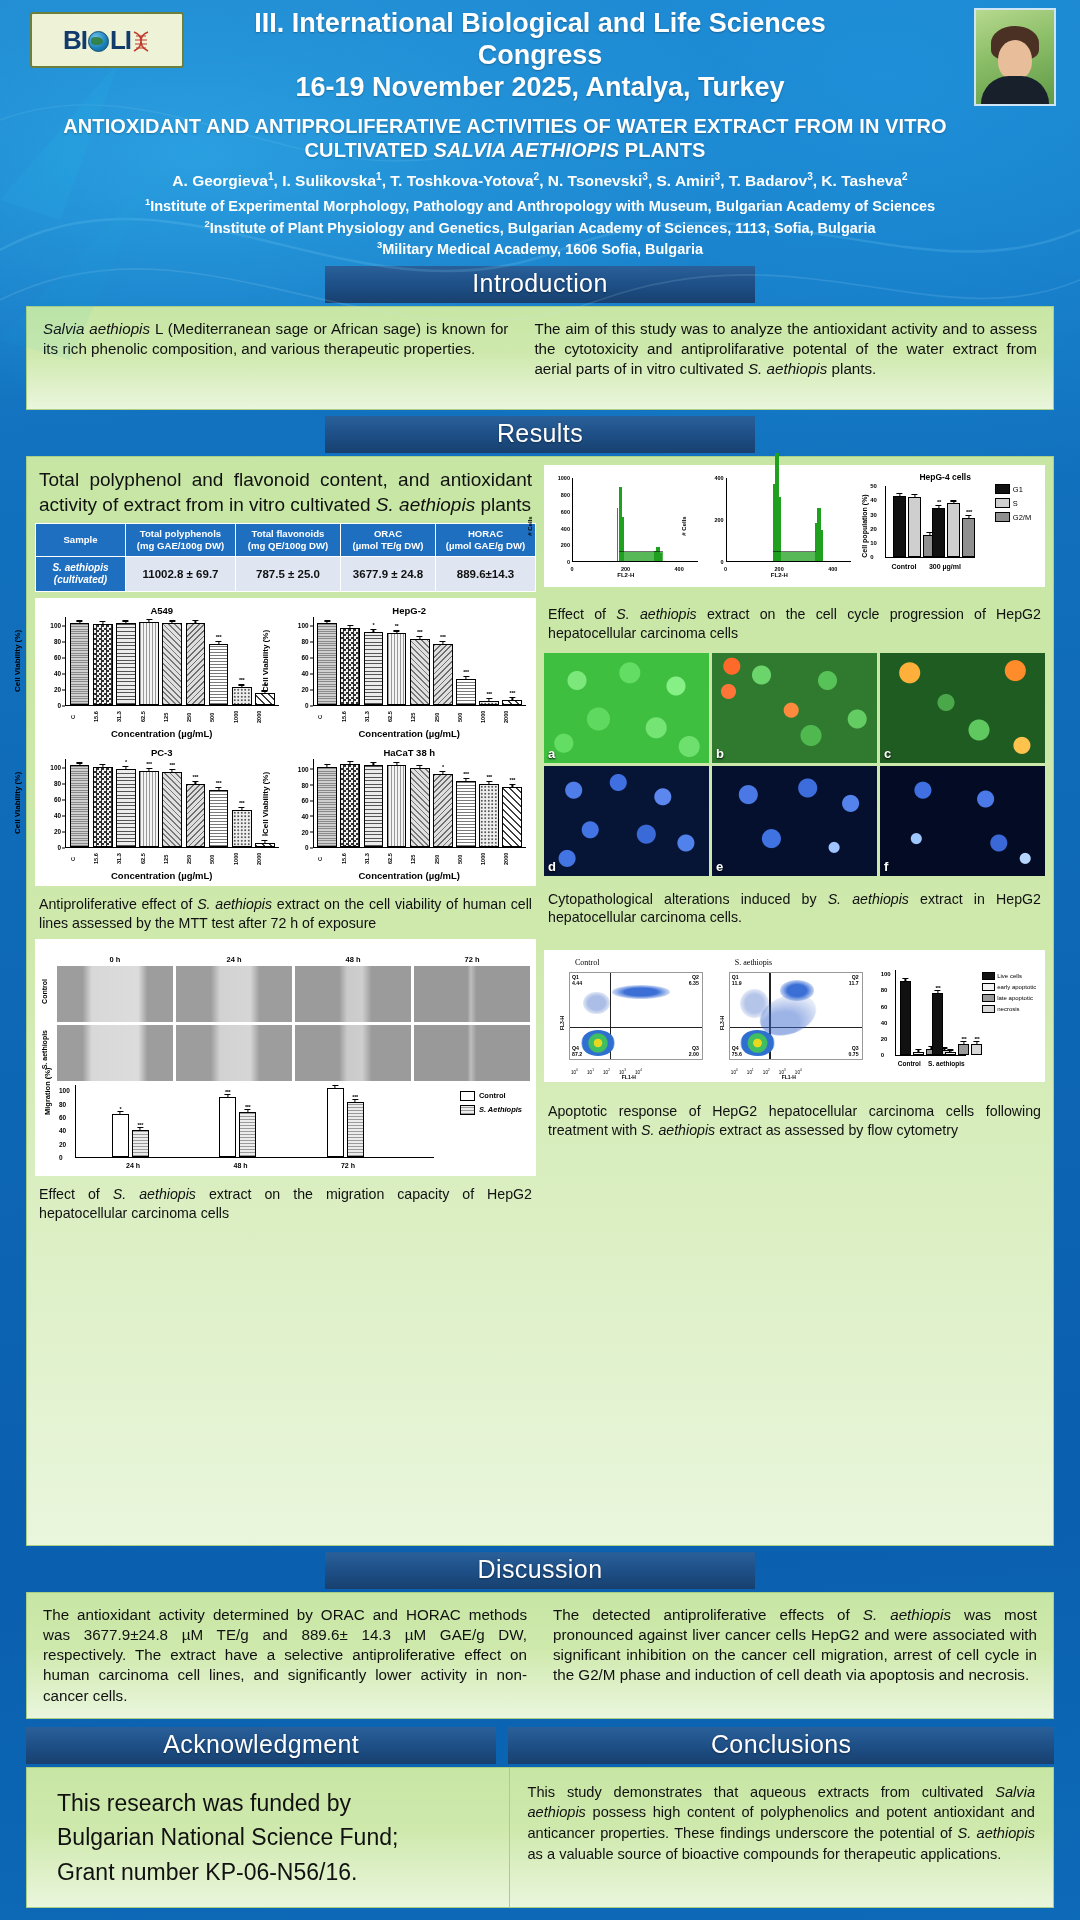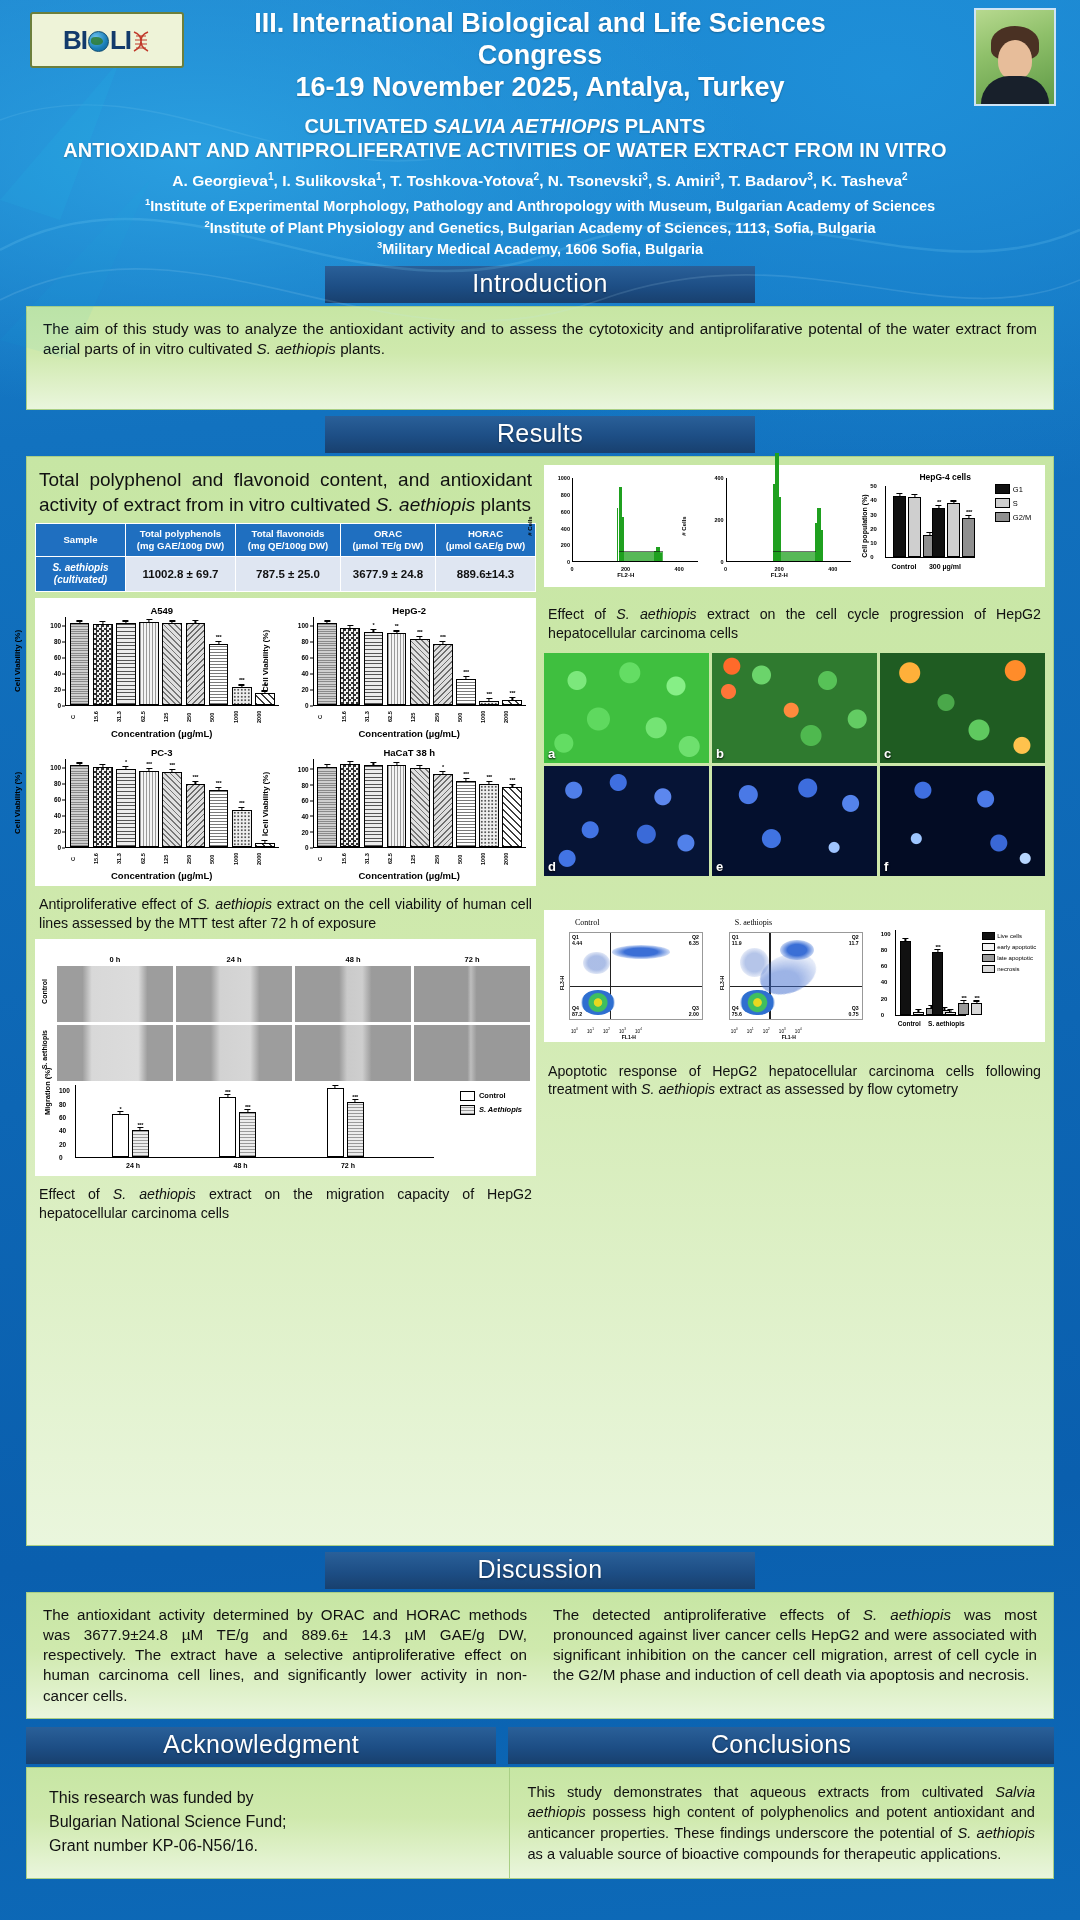--- a/index.html
+++ b/index.html
@@ -241,40 +241,41 @@
       <div class="face"></div>
       <div class="body"></div>
     </div>
 
     <div class="congress">
       <div>III. International Biological and Life Sciences Congress</div>
       <div>16-19 November 2025, Antalya, Turkey</div>
     </div>
 
     <div class="title">
+      <div>ANTIOXIDANT AND ANTIPROLIFERATIVE ACTIVITIES OF WATER EXTRACT FROM IN VITRO</div>
       <div><span>CULTIVATED </span><span class="it">SALVIA AETHIOPIS</span><span> PLANTS</span></div>
-      <div>ANTIOXIDANT AND ANTIPROLIFERATIVE ACTIVITIES OF WATER EXTRACT FROM IN VITRO</div>
     </div>
 
     <div class="authors">
       A. Georgieva<sup>1</sup>, I. Sulikovska<sup>1</sup>, T. Toshkova-Yotova<sup>2</sup>, N. Tsonevski<sup>3</sup>, S. Amiri<sup>3</sup>, T. Badarov<sup>3</sup>, K. Tasheva<sup>2</sup>
     </div>
 
     <div class="affil">
       <div><sup>1</sup>Institute of Experimental Morphology, Pathology and Anthropology with Museum, Bulgarian Academy of Sciences</div>
       <div><sup>2</sup>Institute of Plant Physiology and Genetics, Bulgarian Academy of Sciences, 1113, Sofia, Bulgaria</div>
       <div><sup>3</sup>Military Medical Academy, 1606 Sofia, Bulgaria</div>
     </div>
   </div>
 
   <div class="banner-wrap" style="margin-top:6px;">
     <div class="banner">Introduction</div>
   </div>
 
   <div class="panel" style="margin:3px 26px 0;padding:12px 16px;display:flex;gap:26px;min-height:78px;">
+    <div class="body-txt" style="flex:1;"><span class="it">Salvia aethiopis</span><span> L (Mediterranean sage or African sage) is known for its rich phenolic composition, and various therapeutic properties.</span></div>
     <div class="body-txt" style="flex:1.08;"><span>The aim of this study was to analyze the antioxidant activity and to assess the cytotoxicity and antiprolifarative potental of the water extract from aerial parts of in vitro cultivated </span><span class="it">S. aethiopis</span><span> plants.</span></div>
   </div>
 
   <div class="banner-wrap" style="margin-top:6px;">
     <div class="banner">Results</div>
   </div>
 
   <div class="panel" style="margin:3px 26px 0;padding:8px 8px 8px;display:flex;gap:8px;height:1090px;box-sizing:border-box;">
 
     <div style="width:50%;display:flex;flex-direction:column;gap:6px;">
@@ -763,20 +764,21 @@
           </div>
         <div class="mcell b2">
             <span class="mlabel">e</span>
           </div>
         <div class="mcell b3">
             <span class="mlabel">f</span>
           </div>
       </div>
 
       <div class="body-txt" style="font-size:14.2px;padding:8px 4px 0;">
+        <div style="margin-bottom:3px;"><span>Cytopathological alterations induced by </span><span class="it">S. aethiopis</span><span> extract in HepG2 hepatocellular carcinoma cells.</span></div>
       </div>
 
       <div class="white-card" style="padding:2px;margin-top:14px;">
         <div class="apop" id="apop">
             <div class="dotplot">
               <span class="dptitle">Control</span>
               <span style="position:absolute;left:4px;top:55%;transform:translateY(-50%) rotate(-90deg);font-size:5px;font-weight:bold">FL3-H</span>
               <div class="dp">
                 <div class="vline"></div>
                 <div class="hline"></div>
@@ -894,21 +896,21 @@
     <div class="body-txt" style="flex:1;"><span>The detected antiproliferative effects of </span><span class="it">S. aethiopis</span><span> was most pronounced against liver cancer cells HepG2 and were associated with significant inhibition on the cancer cell migration, arrest of cell cycle in the G2/M phase and induction of cell death via apoptosis and necrosis.</span></div>
   </div>
 
   <div style="display:flex;gap:12px;margin:8px 26px 0;">
     <div class="banner" style="flex:1;">Acknowledgment</div>
     <div class="banner" style="flex:1.16;">Conclusions</div>
   </div>
 
   <div style="display:flex;margin:3px 26px 0;">
     <div class="panel" style="flex:1;padding:18px 22px;border-right:none;">
-      <div class="body-txt" style="font-size:16px;line-height:1.5;">
+      <div class="body-txt" style="font-size:23px;line-height:1.5;margin-left:8px;">
         <div>This research was funded by</div>
         <div>Bulgarian National Science Fund;</div>
         <div>Grant number KP-06-N56/16.</div>
       </div>
     </div>
     <div class="panel" style="flex:1.16;padding:14px 18px;">
       <div class="body-txt" style="font-size:14.6px;line-height:1.42;"><span>This study demonstrates that aqueous extracts from cultivated </span><span class="it">Salvia aethiopis</span><span> possess high content of polyphenolics and potent antioxidant and anticancer properties. These findings underscore the potential of </span><span class="it">S. aethiopis</span><span> as a valuable source of bioactive compounds for therapeutic applications.</span></div>
     </div>
   </div>
 

